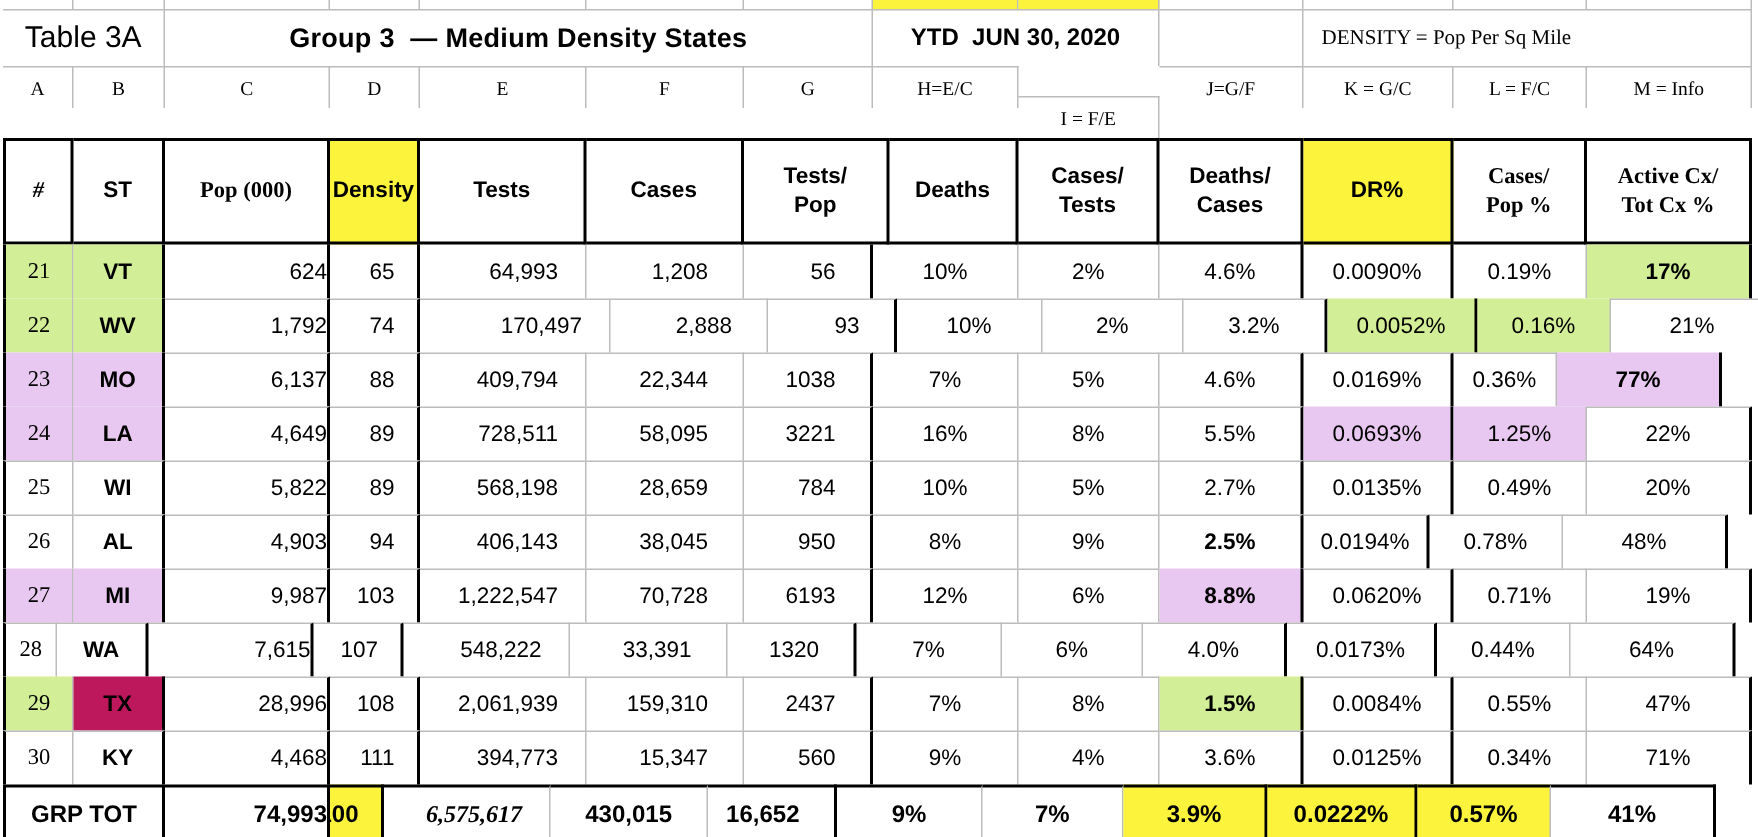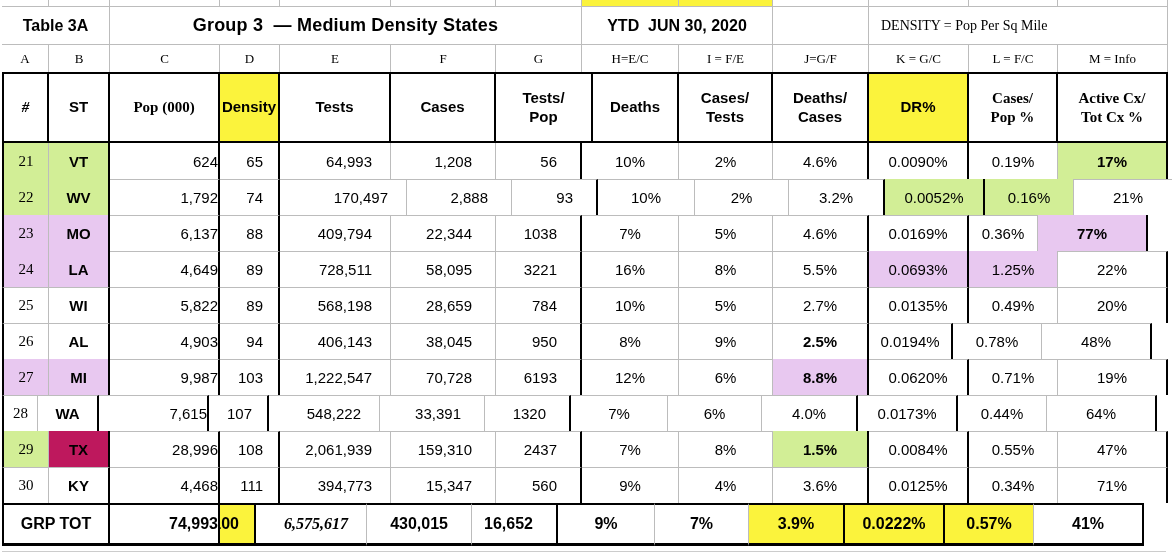--- a/index.html
+++ b/index.html
@@ -5,21 +5,21 @@
   html,body{margin:0;padding:0;background:#ffffff;}
   body{width:1172px;height:558px;overflow:hidden;font-family:"Liberation Sans",sans-serif;color:#000;}
   .sheet{position:relative;width:1166px;margin-left:2px;}
   .row{display:flex;}
   .cell{box-sizing:border-box;flex:0 0 auto;display:flex;align-items:center;justify-content:center;
         border-right:1px solid #bcbcbc;border-top:1px solid #bcbcbc;overflow:hidden;white-space:pre;}
   
   .sliver .cell{height:6px;border-top:none;}
   
   .titlerow .cell{height:38px;}
-  .t-label{font-weight:bold;font-size:16px;}
+  .t-label{font-weight:normal;font-size:20px;}
   .t-main{font-weight:bold;font-size:18px;letter-spacing:.2px;}
   .t-ytd{font-weight:bold;font-size:16px;}
   .t-density{font-family:"Liberation Serif",serif;font-size:14px;justify-content:flex-start;padding-left:12px;}
   
   .lettersrow .cell{height:28px;font-family:"Liberation Serif",serif;font-size:13px;}
   
   .headerrow .cell{height:71px;border-top:2px solid #000;border-bottom:2px solid #000;
                    border-right:2px solid #000;font-weight:bold;font-size:15px;
                    flex-direction:column;line-height:1.25;}
   .headerrow .cell:first-child,.datarow .cell:first-child,.totrow .cell:first-child{border-left:2px solid #000;}
@@ -78,21 +78,21 @@
 
   <div class="row lettersrow" id="letters-row">
       <div class="cell " style="width: 47px;">A</div>
       <div class="cell " style="width: 61px;">B</div>
       <div class="cell " style="width: 110px;">C</div>
       <div class="cell " style="width: 60px;">D</div>
       <div class="cell " style="width: 111px;">E</div>
       <div class="cell " style="width: 105px;">F</div>
       <div class="cell " style="width: 86px;">G</div>
       <div class="cell " style="width: 97px;">H=E/C</div>
-      <div class="cell " style="width: 94px;">I = F/E</div>
+      <div class="cell " style="width: 94px; margin-top: 20px;">I = F/E</div>
       <div class="cell " style="width: 96px;">J=G/F</div>
       <div class="cell " style="width: 100px;">K = G/C</div>
       <div class="cell " style="width: 89px;">L = F/C</div>
       <div class="cell " style="width: 110px;">M = Info</div>
     </div>
 
   <div class="row headerrow" id="header-row">
       <div class="cell  h-hash" style="width: 47px;">#</div>
       <div class="cell " style="width: 61px;">ST</div>
       <div class="cell  h-serifbold" style="width: 110px;">Pop (000)</div>

